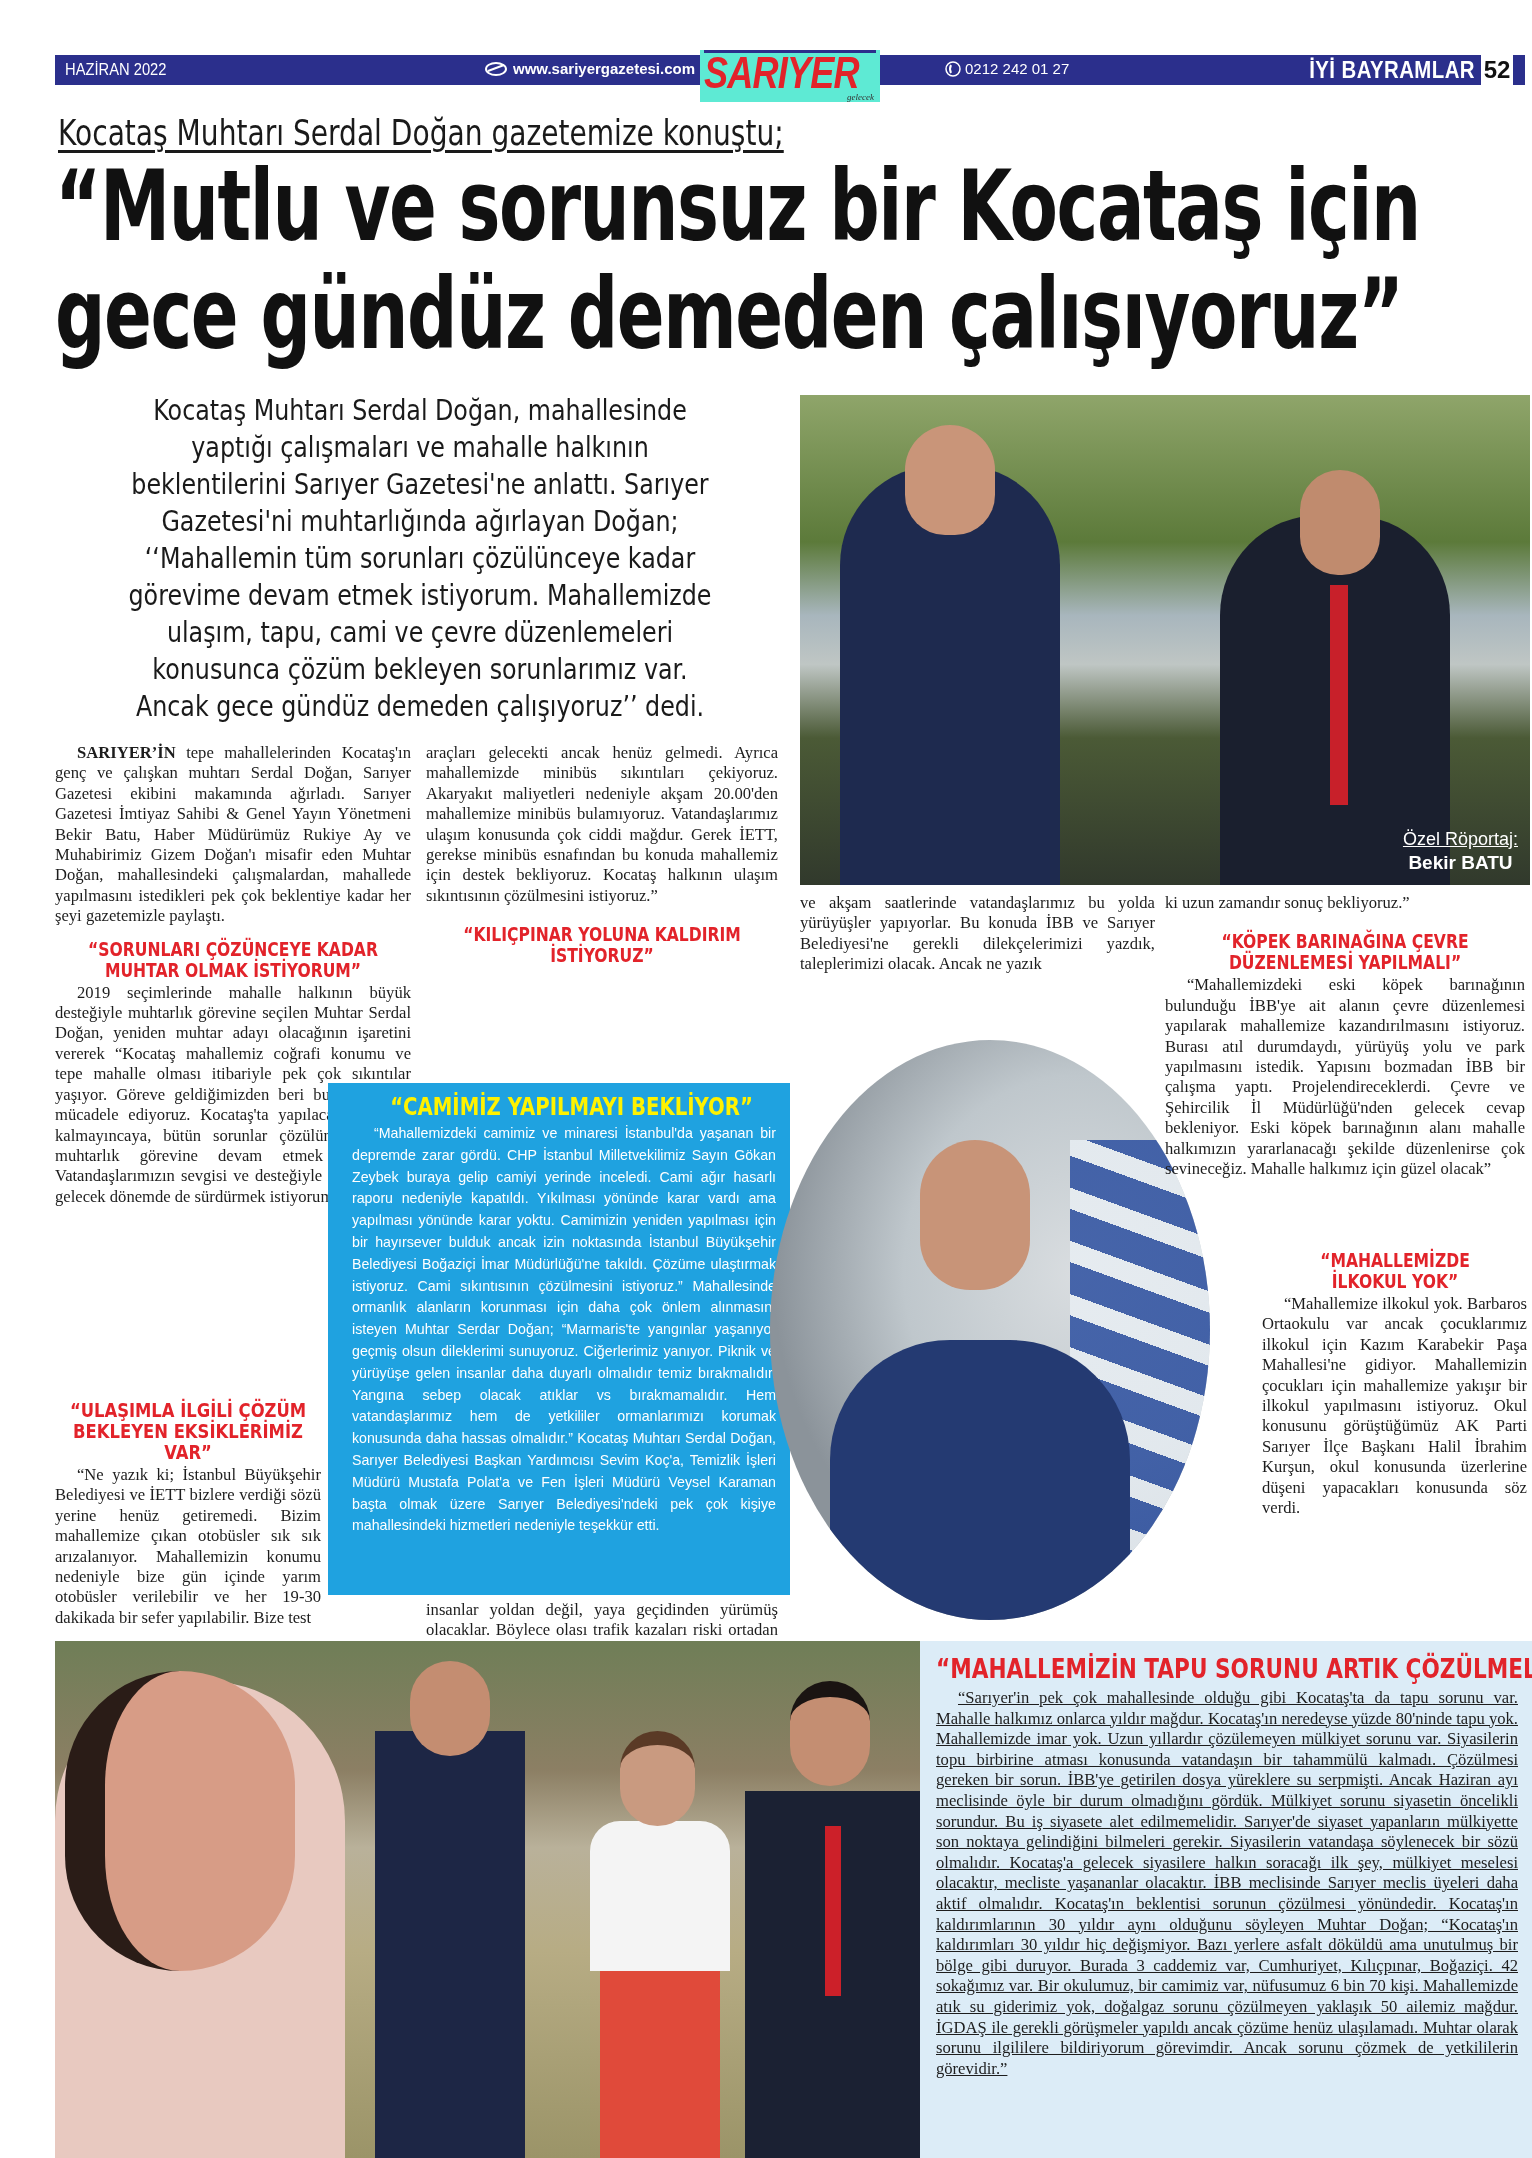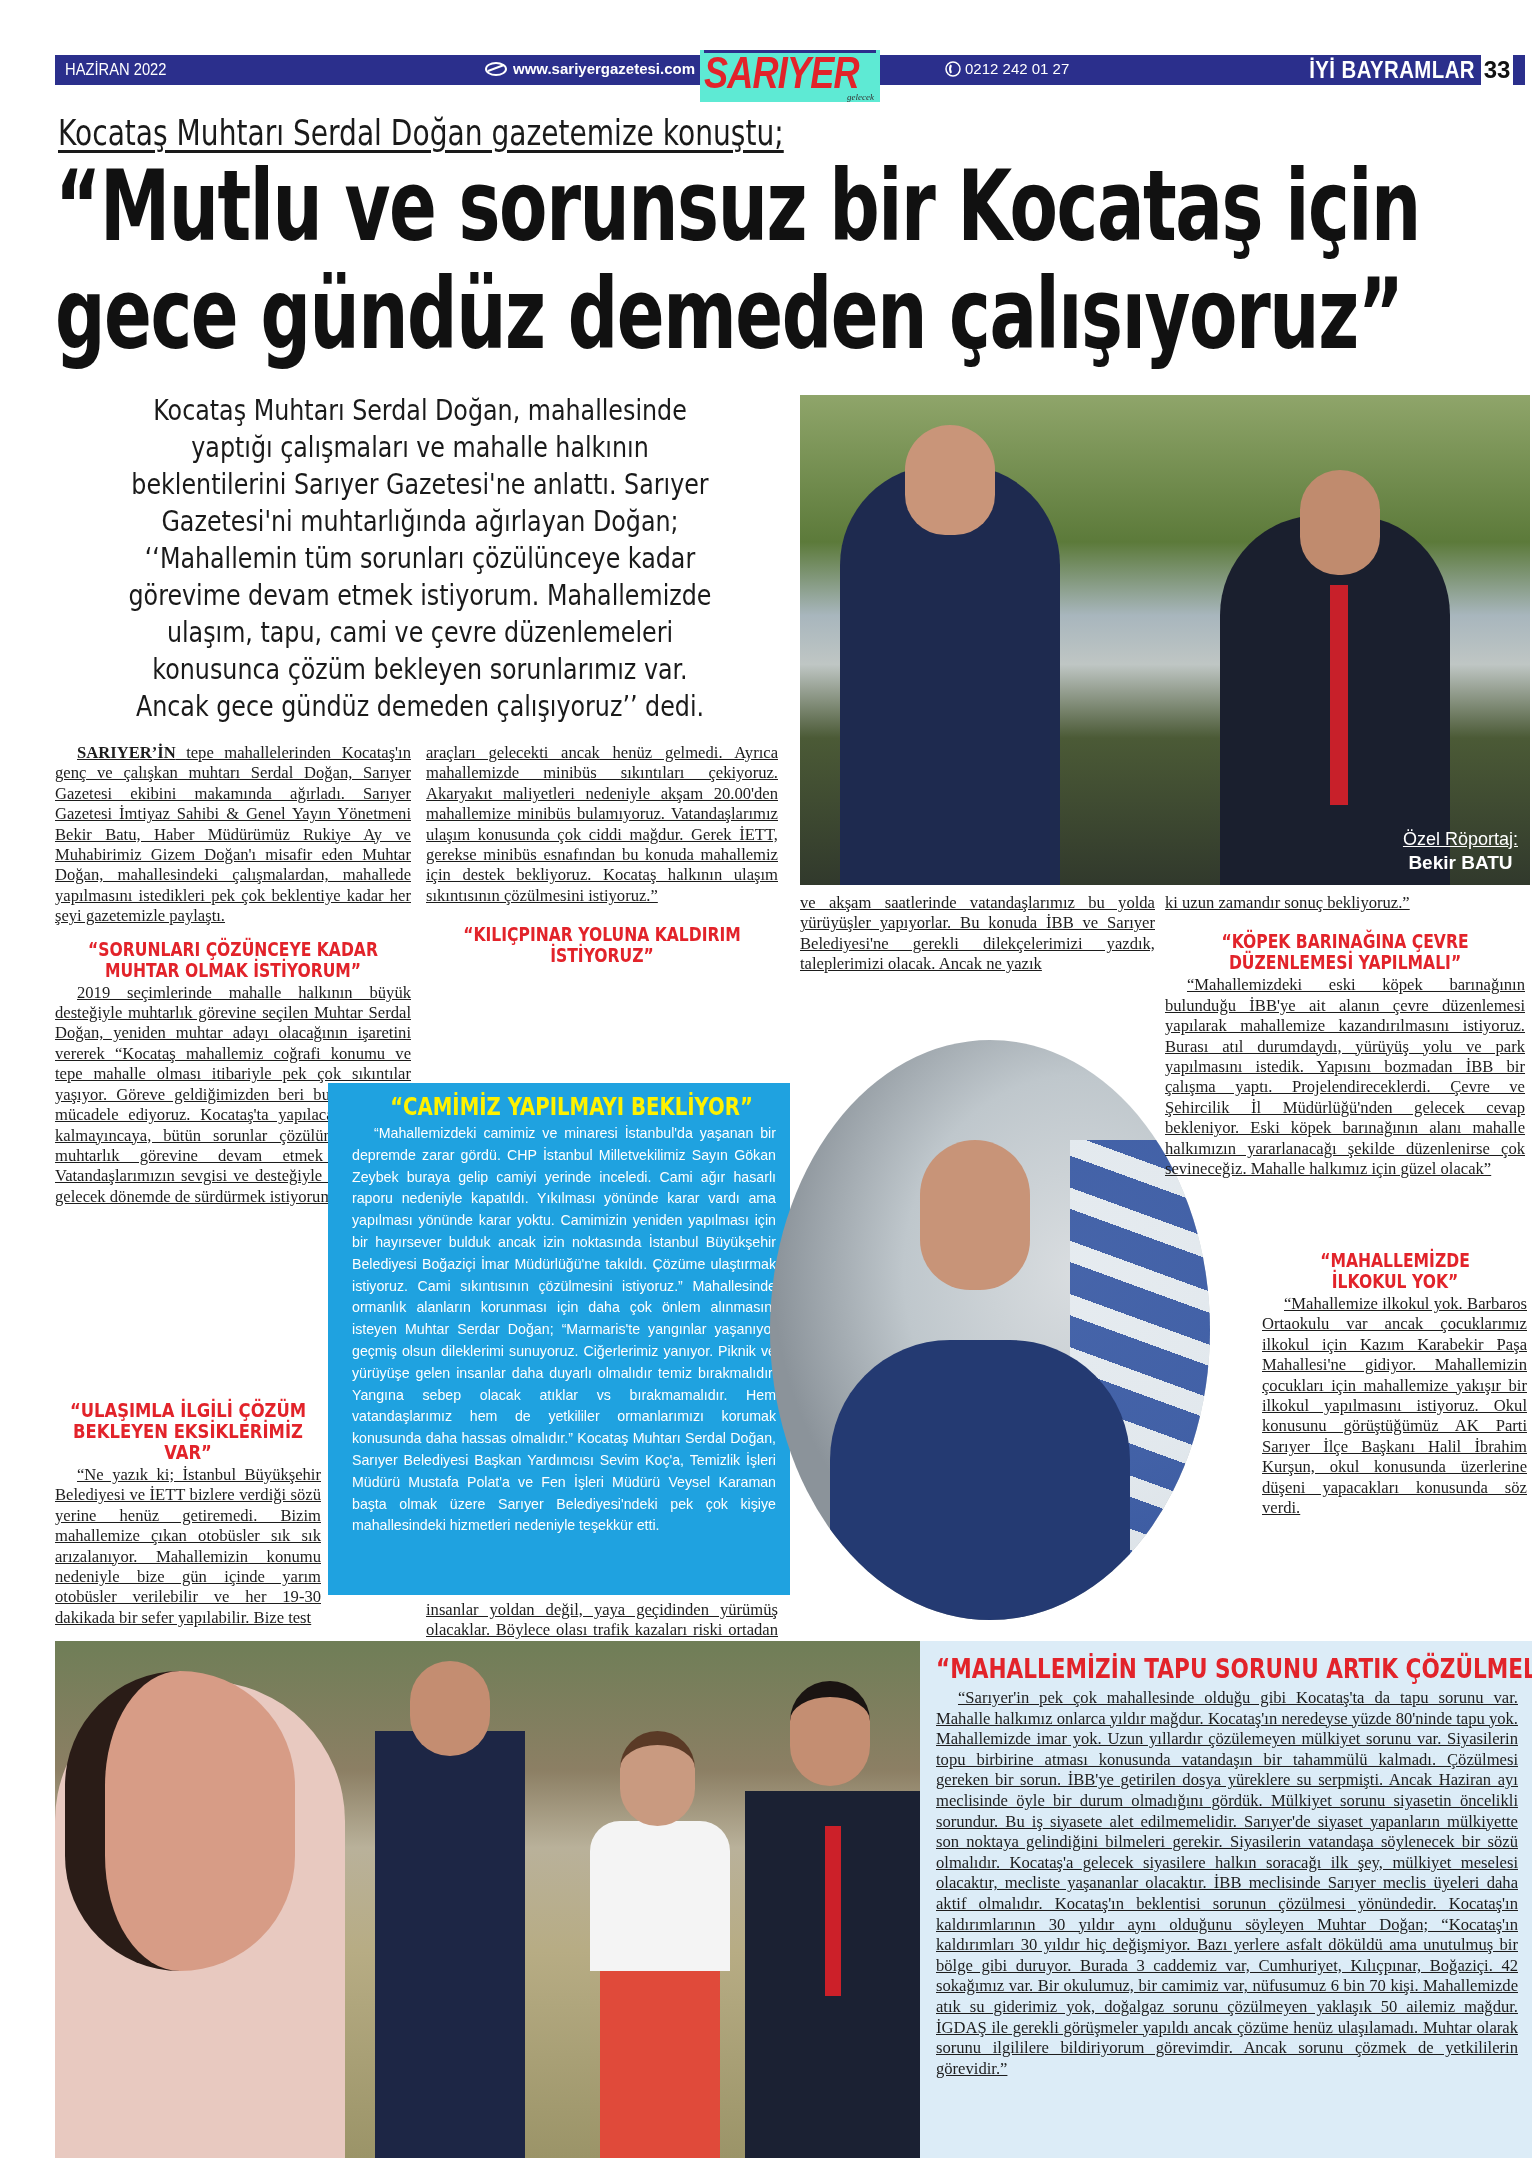--- a/index.html
+++ b/index.html
@@ -50,21 +50,21 @@
   .photo3 .p2h { position:absolute; left: 355px; top: 20px; width: 80px; height: 95px; background: #c48d71; border-radius: 40px; }
   .photo3 .p3 { position:absolute; left: 535px; top: 180px; width: 140px; height: 150px; background: #f4f4f4; border-radius: 30px 30px 0 0; }
   .photo3 .p3b { position:absolute; left: 545px; top: 330px; width: 120px; height: 187px; background: #e04a3a; }
   .photo3 .p3h { position:absolute; left: 565px; top: 90px; width: 75px; height: 95px; background: #c99a80; border-radius: 38px; border-top: 14px solid #5a3a26; }
   .photo3 .p4 { position:absolute; left: 690px; top: 150px; width: 175px; height: 367px; background: #1b2133; }
   .photo3 .p4t { position:absolute; left: 770px; top: 185px; width: 16px; height: 170px; background: #cc2029; }
   .photo3 .p4h { position:absolute; left: 735px; top: 40px; width: 80px; height: 105px; background: #c48e72; border-radius: 40px; border-top: 16px solid #1a1412; }
 
   
   .col { position: absolute; font: 16.6px "Liberation Serif", serif; line-height: 20.4px; color: #1d1d1d; text-align: justify; }
-  .col p { text-indent: 22px; text-decoration: underline; }
+  .col p { text-indent: 22px; }
   .col b { font-weight: bold; }
   .sub-h { font: bold 19px "DejaVu Sans", sans-serif; color: #e2232a; text-align: center; line-height: 21px; margin: 12px 0 2px; transform: scaleX(0.82); white-space: nowrap; }
 
   
   .bluebox { position: absolute; left: 328px; top: 1083px; width: 462px; height: 512px; background: #1fa2e0; color: #fff; padding: 10px 14px 10px 24px; }
   .bluebox h3 { font: bold 24px "DejaVu Sans", sans-serif; color: #fff200; text-align: center; transform: scaleX(0.82); white-space: nowrap; margin-bottom: 2px; }
   .bluebox p { font: 14.2px "Liberation Sans", sans-serif; line-height: 21.8px; text-align: justify; text-indent: 22px; }
 
   
   .tapubox { position: absolute; left: 920px; top: 1641px; width: 612px; height: 517px; background: #dcecf7; padding: 12px 14px 0 16px; }
@@ -84,21 +84,21 @@
     <span>www.sariyergazetesi.com</span>
   </span>
   <span class="phone">
     <svg width="16" height="16" viewBox="0 0 16 16">
         <circle cx="8" cy="8" r="7" fill="none" stroke="#fff" stroke-width="1.5"></circle>
         <path d="M6 4 Q4 8 6 12" stroke="#fff" stroke-width="2" fill="none"></path>
       </svg>
     <span>0212 242 01 27</span>
   </span>
   <span class="greet">İYİ BAYRAMLAR</span>
-  <span class="pgno">33</span>
+  <span class="pgno">52</span>
 </div>
 <div class="logo">
   <div class="strip"></div>
   <span class="word">SARIYER</span>
   <span class="sub">gelecek</span>
 </div>
 
 <div class="kicker">Kocataş Muhtarı Serdal Doğan gazetemize konuştu;</div>
 <div class="headline">
   <div>“Mutlu ve sorunsuz bir Kocataş için</div>

